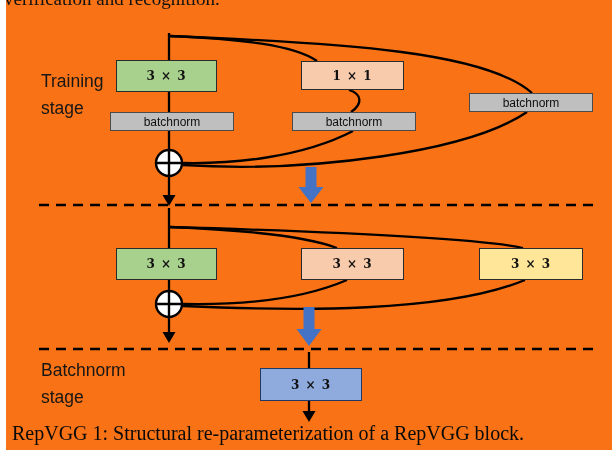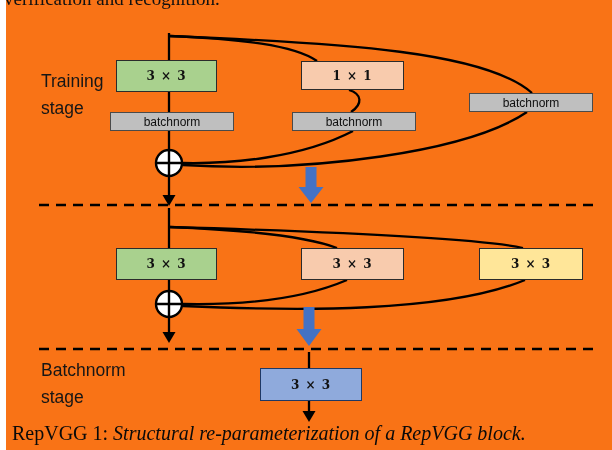--- a/index.html
+++ b/index.html
@@ -27,21 +27,21 @@
     position:absolute;font-size:17.5px;color:#161616;line-height:27px;
   }
   .fusion-label{
     position:absolute;font-size:17.5px;color:#161616;white-space:nowrap;
   }
   .caption{
     position:absolute;left:6px;top:422px;width:604px;
     font-family:"Liberation Serif",serif;font-size:20px;color:#0a0a0a;
     white-space:nowrap;
   }
-  .caption .it{font-style:italic;}
+  .caption .it{}
 </style>
 </head>
 <body>
 
 <div id="page">
 
   <div class="cropped-top-text">verification and recognition.</div>
 
   <svg id="diagram-svg" viewBox="0 0 612 450">
     <g stroke="#000" stroke-width="2.3" fill="none">

